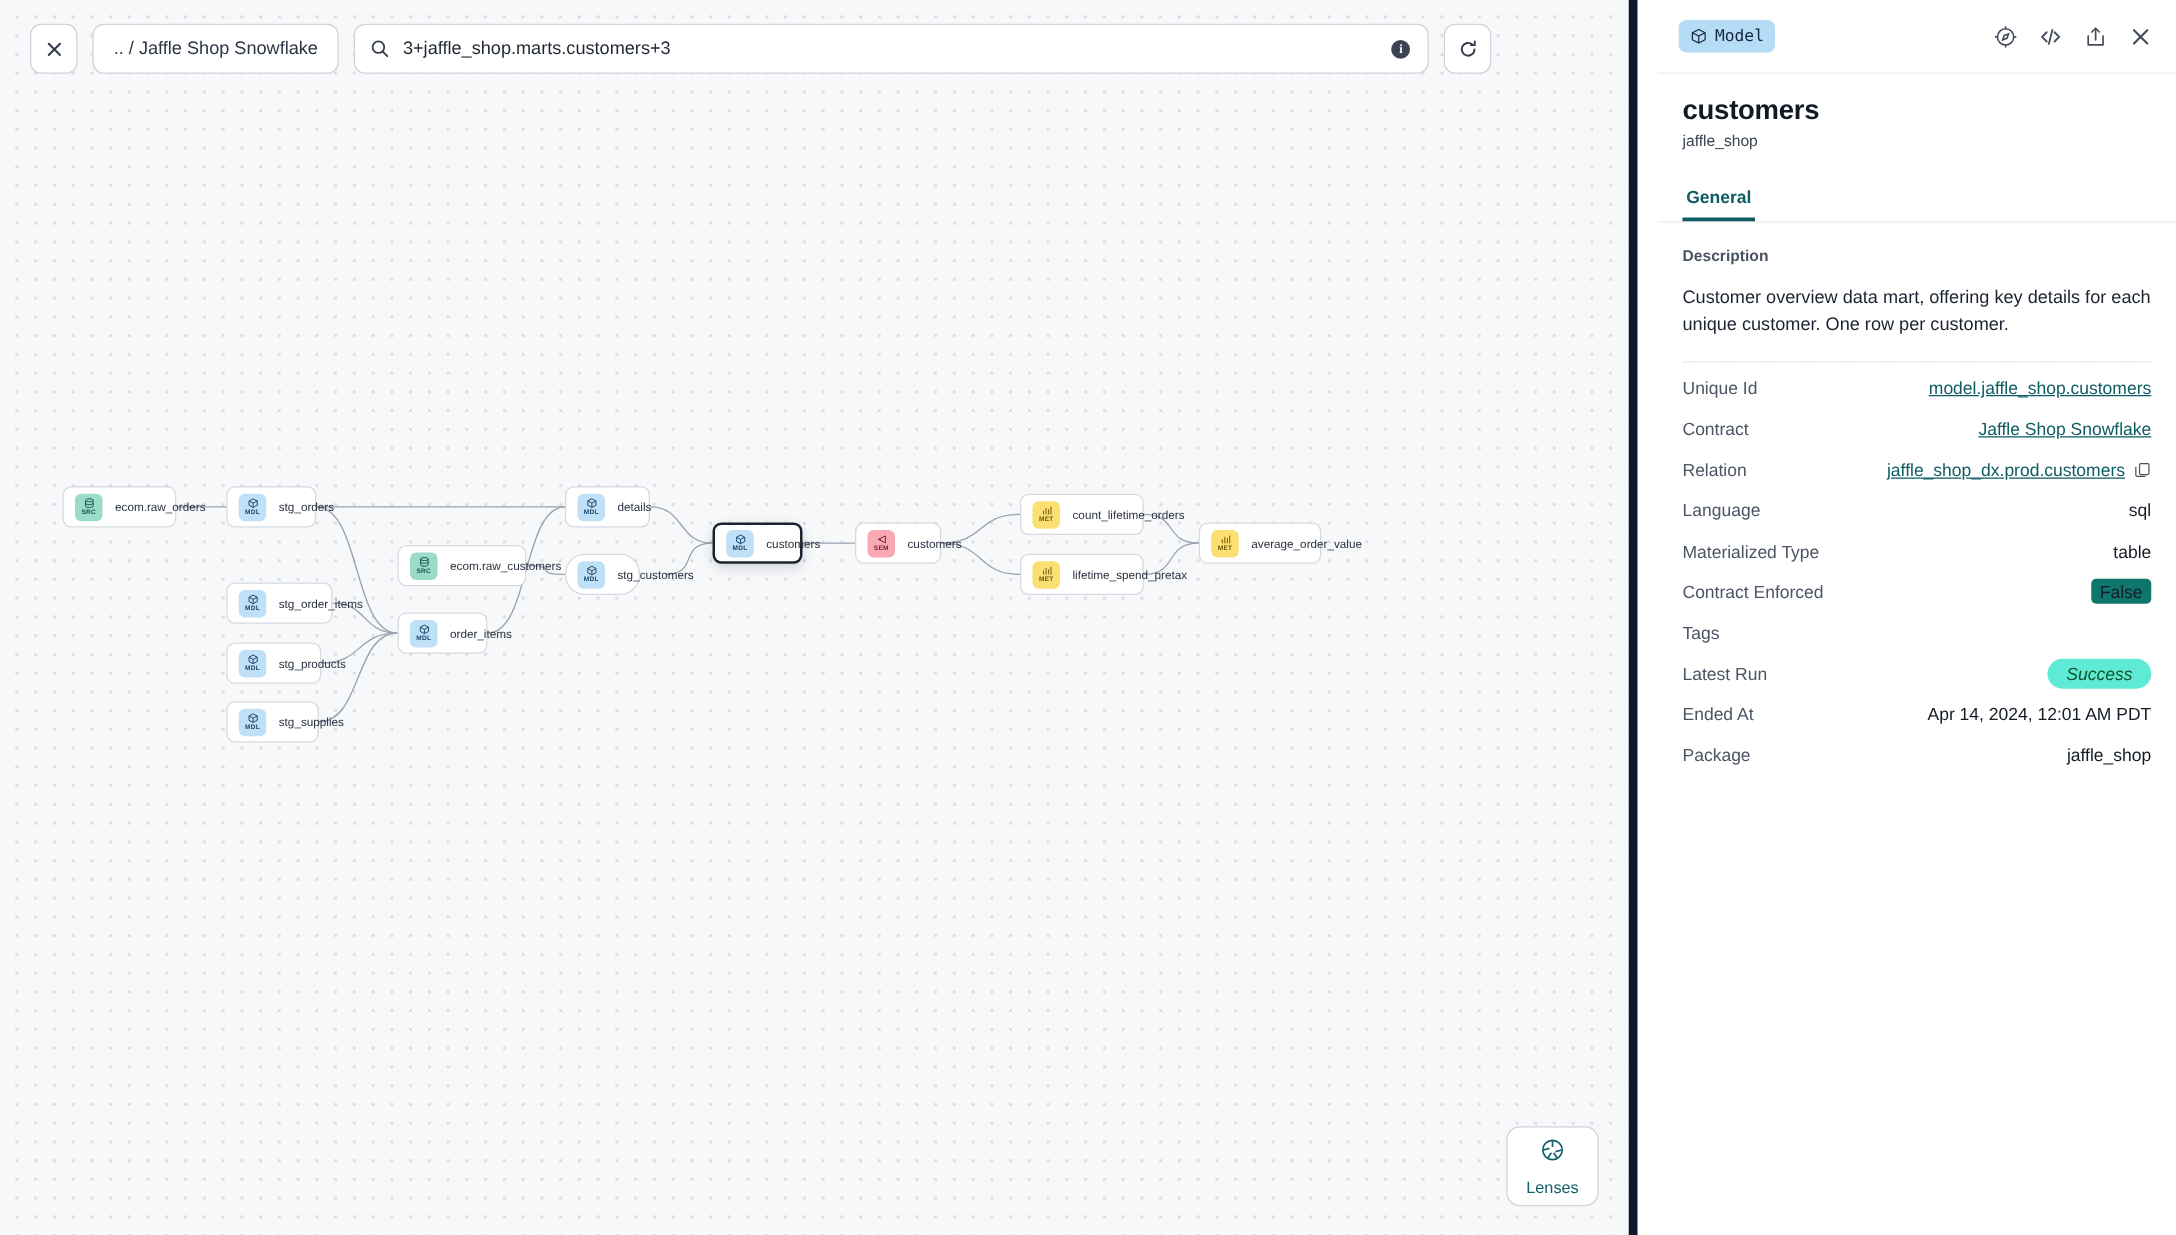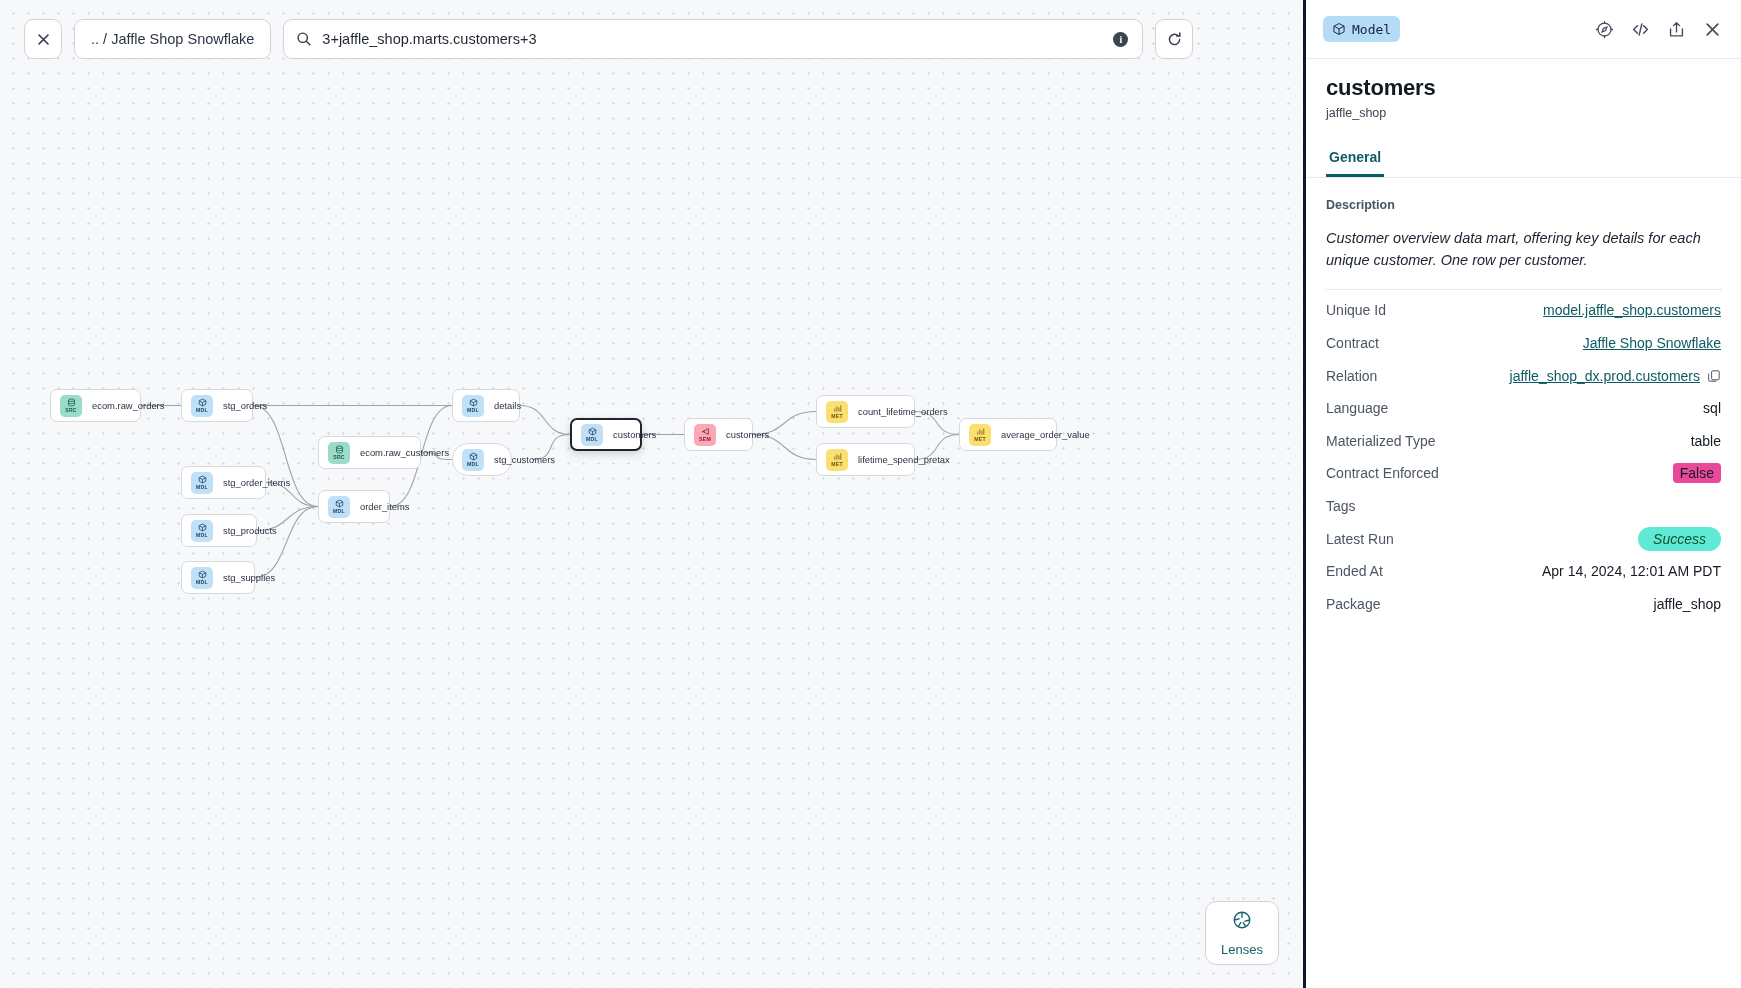--- a/index.html
+++ b/index.html
@@ -119,23 +119,24 @@
     gap: 12px;
     cursor: pointer;
     z-index: 5;
   }
   .lenses .lbl { font-size: 13px; color: #14616b; }
 
   
   .panel {
     width: 438px; height: 988px;
     background: #fff;
-    border-left: 3px solid #0f172a;
+    border-left: 7px solid #0f172a;
     display: flex; flex-direction: column;
     position: relative;
+    padding-left: 16px;
   }
   .panel-top {
     height: 59px;
     display: flex; align-items: center;
     padding: 0 16px 0 17px;
     border-bottom: 1px solid #e9ecef;
     gap: 10px;
   }
   .type-badge {
     background: #b4dcf6;
@@ -169,37 +170,37 @@
     color: #0d5b63;
     padding: 7px 3px 9px 3px;
     border-bottom: 3px solid #0d5b63;
     cursor: pointer;
   }
 
   .p-body { padding: 20px 20px 0 20px; overflow-y: auto; flex: 1;}
   .sec-label { font-size: 12.5px; font-weight: 700; color: #4a5361; }
   .desc {
     margin-top: 15px;
-    font-size: 14.5px; color: #1b2330; line-height: 1.52; font-style: italic;
+    font-size: 14.5px; color: #1b2330; line-height: 1.52;
   }
   .divider { border-top: 1px dotted #cfd5dc; margin: 18px 0 4px 0; }
 
   .row {
     display: flex; align-items: center;
     justify-content: space-between;
     min-height: 32.6px;
     gap: 14px;
   }
   .row .k { font-size: 14px; color: #4c5563; white-space: nowrap;}
   .row .v { font-size: 14px; color: #141b26; text-align: right; }
   .row .v.link {
     color: #0d5b63; text-decoration: underline; cursor: pointer;
   }
   .row .v.chip {
-    background: #ec4899; border-radius: 4px; padding: 2px 7px;
+    background: #0f766e; border-radius: 4px; padding: 2px 7px;
   }
   .row .v.pill {
     background: #5eead4; color: #12512b;
     border-radius: 12px; padding: 4px 15px; font-style: italic;
   }
   .vwrap { display: flex; align-items: center; gap: 7px; justify-content: flex-end;}
   .copy-ico { color: #49525f; cursor: pointer; display: flex; }
 </style>
 </head>
 <body>

